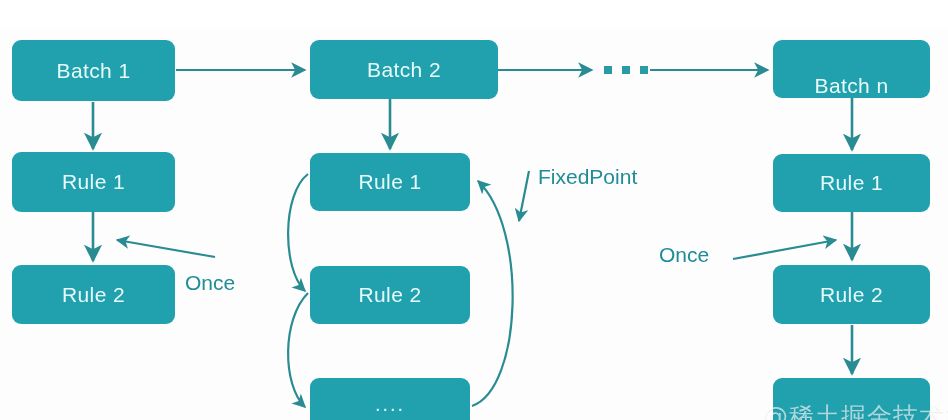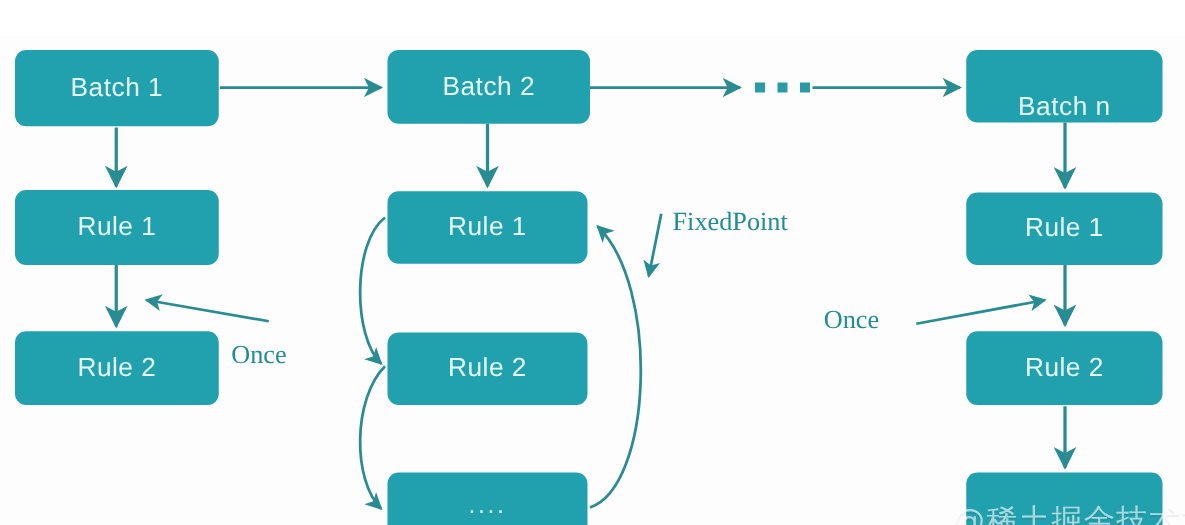--- a/index.html
+++ b/index.html
@@ -42,21 +42,21 @@
   }
   .node.dots {
     font-size: 20px;
     letter-spacing: 2px;
     padding-bottom: 4px;
   }
   .edge-label {
     position: absolute;
     color: #1F8C97;
     font-size: 21px;
-    font-family: Liberation Serif, serif;
+    font-family: Liberation Sans, sans-serif;
     white-space: nowrap;
     z-index: 3;
   }
   .ellipsis-dots {
     position: absolute;
     display: flex;
     gap: 10px;
     z-index: 2;
   }
   .ellipsis-dots span {
@@ -123,21 +123,21 @@
     <span>Batch 1</span>
   </div>
   <div class="node" style="left:12px; top:123px; width:163px; height:60px;">
     <span>Rule 1</span>
   </div>
   <div class="node" style="left:12px; top:236px; width:163px; height:59px;">
     <span>Rule 2</span>
   </div>
   <div class="edge-label" style="left:185px; top:242px;">Once</div>
 
-  <div class="node" style="left:310px; top:11px; width:162px; height:59px;">
+  <div class="node" style="left:310px; top:11px; width:188px; height:59px;">
     <span>Batch 2</span>
   </div>
   <div class="node" style="left:310px; top:124px; width:160px; height:58px;">
     <span>Rule 1</span>
   </div>
   <div class="node" style="left:310px; top:237px; width:160px; height:58px;">
     <span>Rule 2</span>
   </div>
   <div class="node dots" style="left:310px; top:349px; width:160px; height:56px;">
     <span>....</span>

